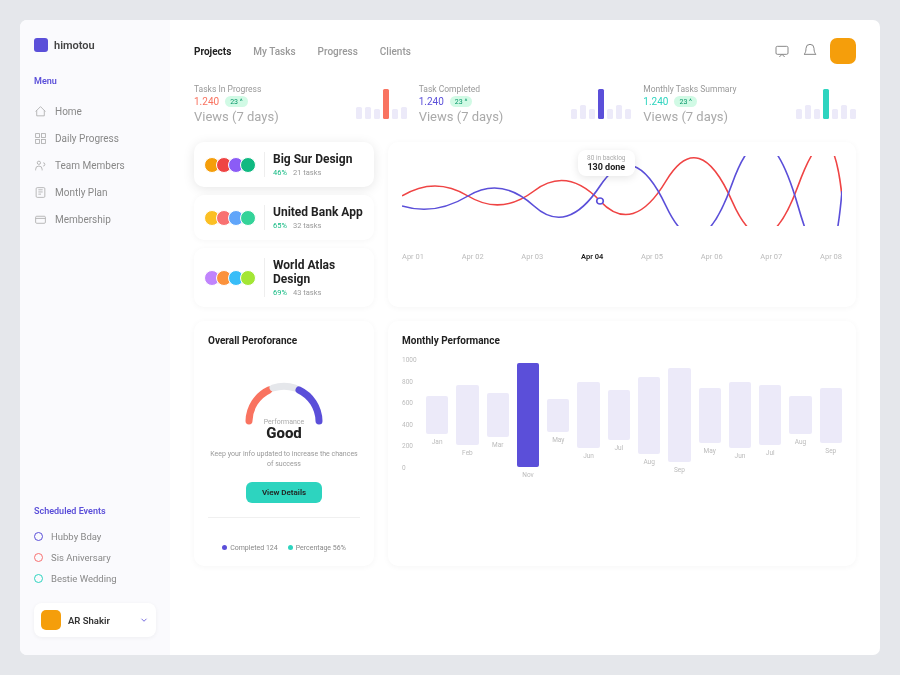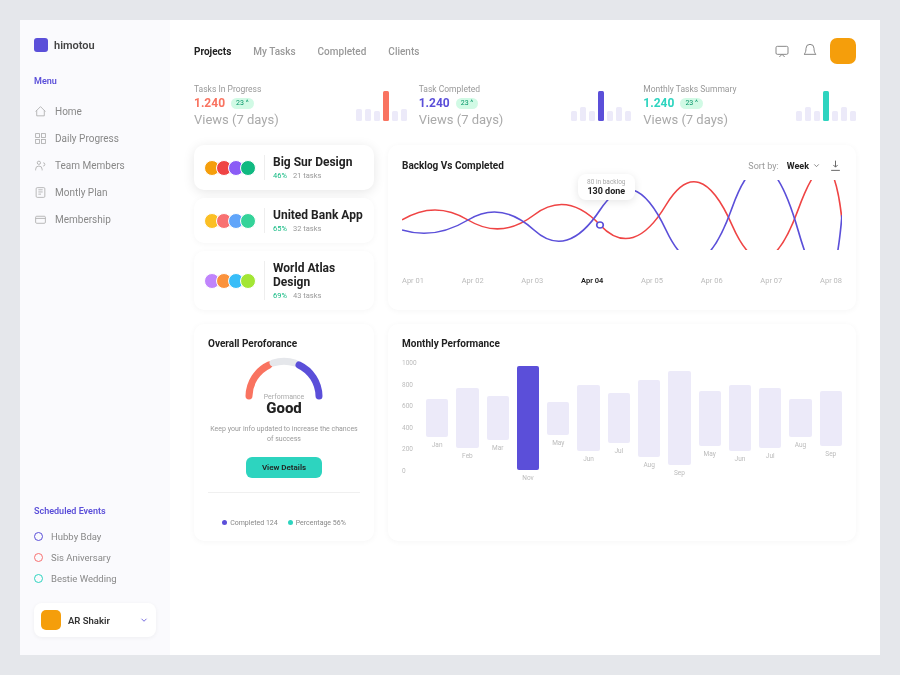--- a/index.html
+++ b/index.html
@@ -1,17 +1,17 @@
 <!DOCTYPE html>
 <html><head>
 <meta charset="utf-8">
 <style>
 *{margin:0;padding:0;box-sizing:border-box;font-family:-apple-system,BlinkMacSystemFont,'Segoe UI',Roboto,sans-serif}
 body{background:#e5e7eb;display:flex;justify-content:center;align-items:center;min-height:100vh;padding:20px}
-.app{width:900px;height:635px;background:#fff;border-radius:0;display:flex;overflow:hidden}
+.app{width:900px;height:635px;background:#fff;border-radius:7px;display:flex;overflow:hidden}
 .sidebar{width:150px;background:#fafafd;padding:18px 14px;display:flex;flex-direction:column}
 .logo{display:flex;align-items:center;gap:6px;font-size:11px;font-weight:600;color:#444;margin-bottom:24px}
 .logo-icon{width:14px;height:14px;background:#5b4fd9;border-radius:3px;position:relative}
 .menu-label{font-size:9px;color:#5b4fd9;font-weight:600;margin-bottom:12px}
 .menu-item{display:flex;align-items:center;gap:8px;padding:7px 0;font-size:10px;color:#888;cursor:pointer}
 .menu-item svg{width:13px;height:13px;stroke:#aaa;fill:none;stroke-width:1.5}
 .events-label{font-size:9px;color:#5b4fd9;font-weight:600;margin-top:auto;margin-bottom:10px}
 .event-item{display:flex;align-items:center;gap:8px;padding:5px 0;font-size:9.5px;color:#888}
 .event-dot{width:9px;height:9px;border-radius:50%;border:1.5px solid}
 .user-card{display:flex;align-items:center;gap:7px;background:#fff;padding:7px;border-radius:8px;margin-top:14px;box-shadow:0 1px 4px rgba(0,0,0,0.05)}
@@ -23,21 +23,21 @@
 .tab{font-size:10px;color:#999;font-weight:500;cursor:pointer}
 .tab.active{color:#222;font-weight:700}
 .topbar-right{margin-left:auto;display:flex;align-items:center;gap:12px}
 .icon-btn{width:16px;height:16px;color:#888;cursor:pointer}
 .avatar-top{width:26px;height:26px;background:#f59e0b;border-radius:7px}
 .stats-row{display:flex;gap:12px;margin-bottom:18px}
 .stat-card{flex:1;display:flex;justify-content:space-between;align-items:center}
 .stat-left{display:flex;flex-direction:column;gap:2px}
 .stat-title{font-size:8.5px;color:#999}
 .stat-val-row{display:flex;align-items:center;gap:6px}
-.stat-val{font-size:12px;font-weight:700}
+.stat-val{font-size:10px;font-weight:400}
 .stat-badge{font-size:7px;background:#d1fae5;color:#059669;padding:1.5px 5px;border-radius:7px}
 .stat-sub{font-size:13px;color:#aaa}
 .mini-bars{display:flex;gap:3px;align-items:flex-end;height:30px}
 .mini-bar{width:6px;background:#eceaf9;border-radius:1.5px}
 .content-row{display:flex;gap:14px;margin-bottom:14px}
 .projects-col{width:180px;display:flex;flex-direction:column;gap:8px}
 .project-card{background:#fff;border-radius:10px;padding:10px;display:flex;align-items:center;gap:8px;box-shadow:0 1px 6px rgba(0,0,0,0.04)}
 .project-card.active{box-shadow:0 2px 12px rgba(0,0,0,0.1)}
 .avatars{display:flex}
 .av{width:16px;height:16px;border-radius:50%;border:1.5px solid #fff;margin-left:-4px}
@@ -55,21 +55,21 @@
 .dl-icon{width:13px;height:13px;color:#666}
 .chart-body{position:relative;height:90px}
 .tooltip{position:absolute;top:-6px;left:40%;background:#fff;border-radius:8px;padding:4px 9px;box-shadow:0 2px 8px rgba(0,0,0,0.1);text-align:center;z-index:2}
 .tooltip-sub{font-size:6.5px;color:#aaa}
 .tooltip-main{font-size:9px;font-weight:700;color:#222}
 .xaxis{display:flex;justify-content:space-between;margin-top:6px}
 .xlabel{font-size:7.5px;color:#bbb}
 .xlabel.active{color:#222;font-weight:600}
 .bottom-row{display:flex;gap:14px}
 .perf-card{width:180px;background:#fff;border-radius:10px;padding:14px;box-shadow:0 1px 6px rgba(0,0,0,0.04);text-align:center}
-.perf-title{font-size:10px;font-weight:700;color:#222;text-align:left;margin-bottom:2px}
+.perf-title{font-size:10px;font-weight:700;color:#222;text-align:left;margin-bottom:30px}
 .gauge{width:90px;height:50px;margin:0 auto;position:relative}
 .perf-label{font-size:7px;color:#aaa;margin-top:-8px;position:relative;z-index:1}
 .perf-value{font-size:15px;font-weight:800;color:#222;margin-top:-2px;margin-bottom:8px;position:relative;z-index:1}
 .perf-desc{font-size:7px;color:#999;line-height:1.4;margin-bottom:10px}
 .perf-btn{background:#2dd4bf;color:#222;font-size:8px;font-weight:600;padding:6px 16px;border:none;border-radius:6px;cursor:pointer}
 .perf-legend{display:flex;gap:10px;justify-content:center;margin-top:14px;font-size:7px;color:#888;border-top:1px solid #f0f0f0;padding-top:26px}
 .legend-dot{width:5px;height:5px;border-radius:50%;display:inline-block;margin-right:3px;vertical-align:middle}
 .monthly-card{flex:1;background:#fff;border-radius:10px;padding:14px;box-shadow:0 1px 6px rgba(0,0,0,0.04)}
 .monthly-chart{display:flex;align-items:flex-end;height:130px;gap:2px;margin-top:10px;position:relative;padding-left:24px}
 .ylabels{position:absolute;left:0;top:0;bottom:14px;display:flex;flex-direction:column;justify-content:space-between;font-size:6.5px;color:#bbb}
@@ -150,21 +150,21 @@
           <path d="M6 9l6 6 6-6"></path>
         </svg>
     </div>
   </aside>
 
   <main class="main">
     <div class="topbar">
       <div class="tabs" id="tabs">
           <span class="tab active">Projects</span>
           <span class="tab ">My Tasks</span>
-          <span class="tab ">Completed</span>
+          <span class="tab ">Progress</span>
           <span class="tab ">Clients</span>
         </div>
       <div class="topbar-right">
         <svg class="icon-btn" viewBox="0 0 24 24" fill="none" stroke="currentColor" stroke-width="1.5">
             <rect x="3" y="5" width="18" height="12" rx="2"></rect>
             <path d="M8 21l4-4 4 4"></path>
           </svg>
         <svg class="icon-btn" viewBox="0 0 24 24" fill="none" stroke="currentColor" stroke-width="1.5">
             <path d="M18 8a6 6 0 10-12 0c0 7-3 9-3 9h18s-3-2-3-9"></path>
           </svg>
@@ -273,35 +273,20 @@
      <div class="project-info">
        <span class="project-name">World Atlas Design</span>
        <div class="project-stats">
          <span>69%</span>
          <span class="tasks">43 tasks</span>
        </div>
      </div>
     </div>
         </div>
       <div class="chart-card">
-        <div class="chart-header">
-          <span class="chart-title">Backlog Vs Completed</span>
-          <div class="sort-area">
-            <span class="sort-label">Sort by:</span>
-            <span class="sort-val">
-              <span>Week</span>
-              <svg width="9" height="9" viewBox="0 0 24 24" fill="none" stroke="#666" stroke-width="2">
-                  <path d="M6 9l6 6 6-6"></path>
-                </svg>
-            </span>
-            <svg class="dl-icon" viewBox="0 0 24 24" fill="none" stroke="currentColor" stroke-width="1.8">
-                <path d="M12 3v12m0 0l-4-4m4 4l4-4M4 21h16"></path>
-              </svg>
-          </div>
-        </div>
         <div class="chart-body">
           <div class="tooltip">
             <div class="tooltip-sub">80 in backlog</div>
             <div class="tooltip-main">130 done</div>
           </div>
           <svg class="wave" viewBox="0 0 400 70" preserveAspectRatio="none">
             <path d="M0,40 Q30,20 60,40 T120,35 T180,45 T240,25 T300,45 T360,30 T400,40" stroke="#ef4444" stroke-width="1.5" fill="none"></path>
             <path d="M0,50 Q30,60 60,40 T120,50 T180,30 T240,50 T300,28 T360,50 T400,35" stroke="#5b4fd9" stroke-width="1.5" fill="none"></path>
             <circle cx="180" cy="45" r="3" fill="#fff" stroke="#5b4fd9" stroke-width="1.5"></circle>
           </svg>

